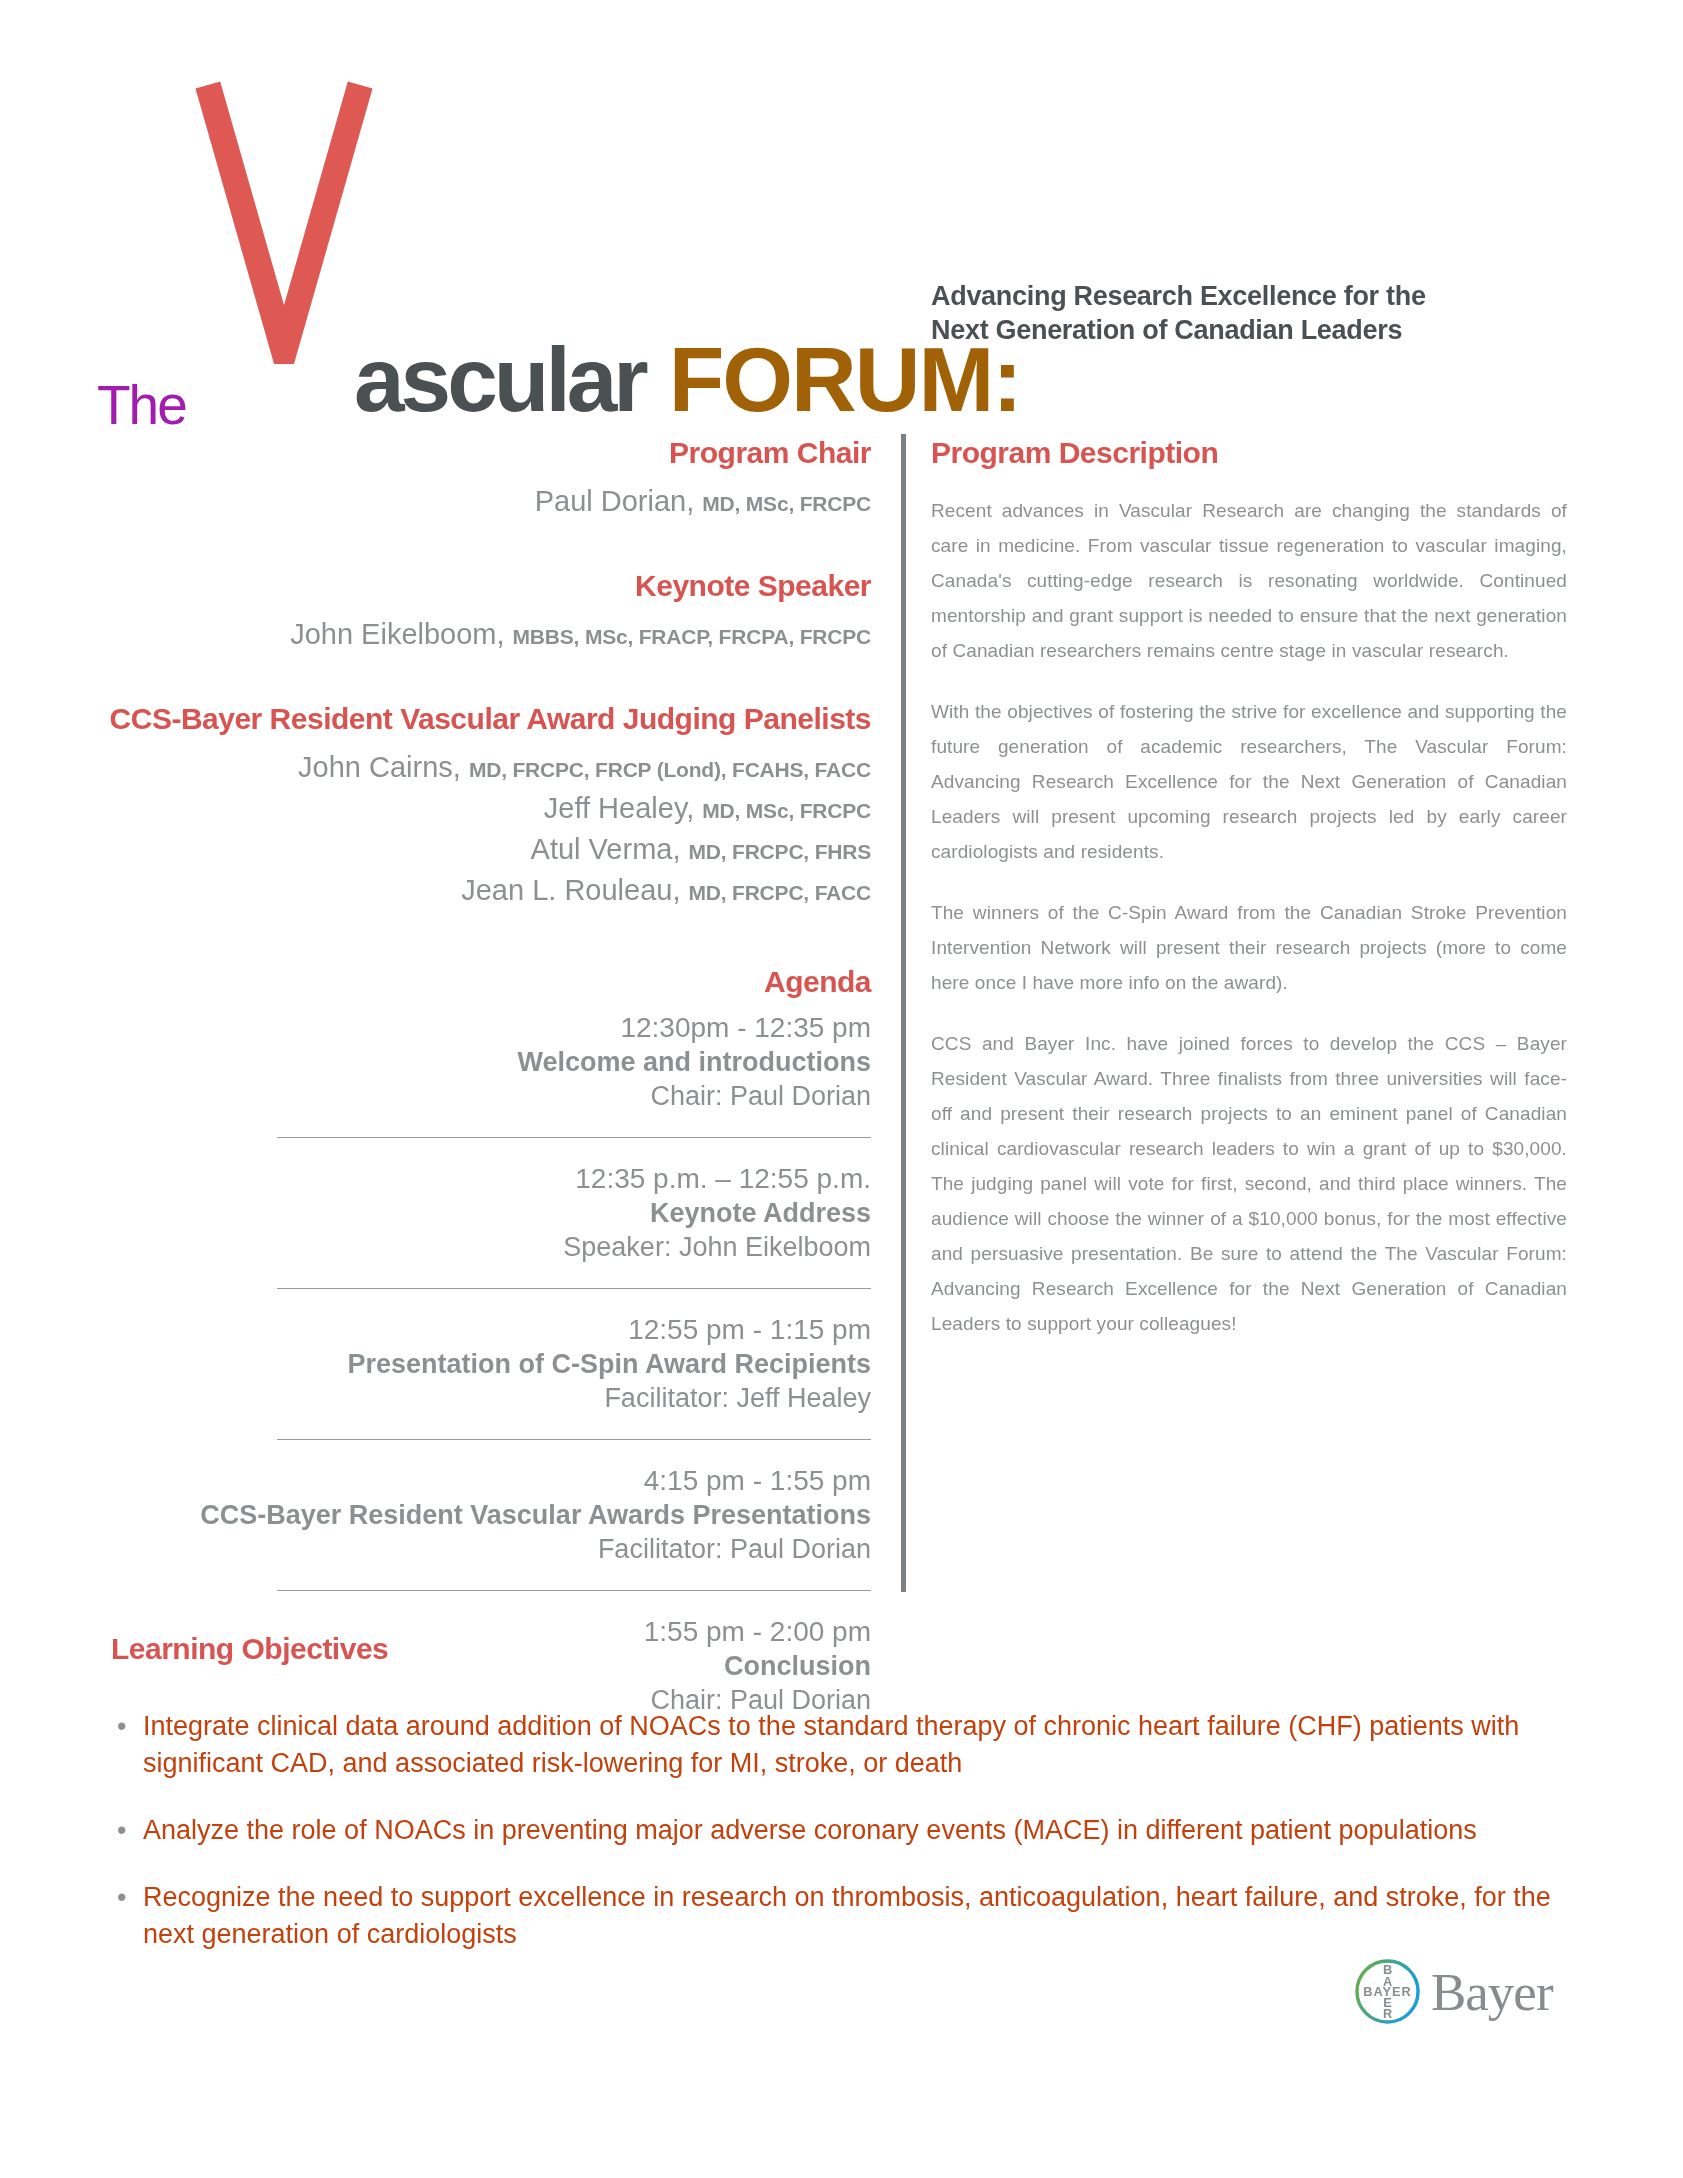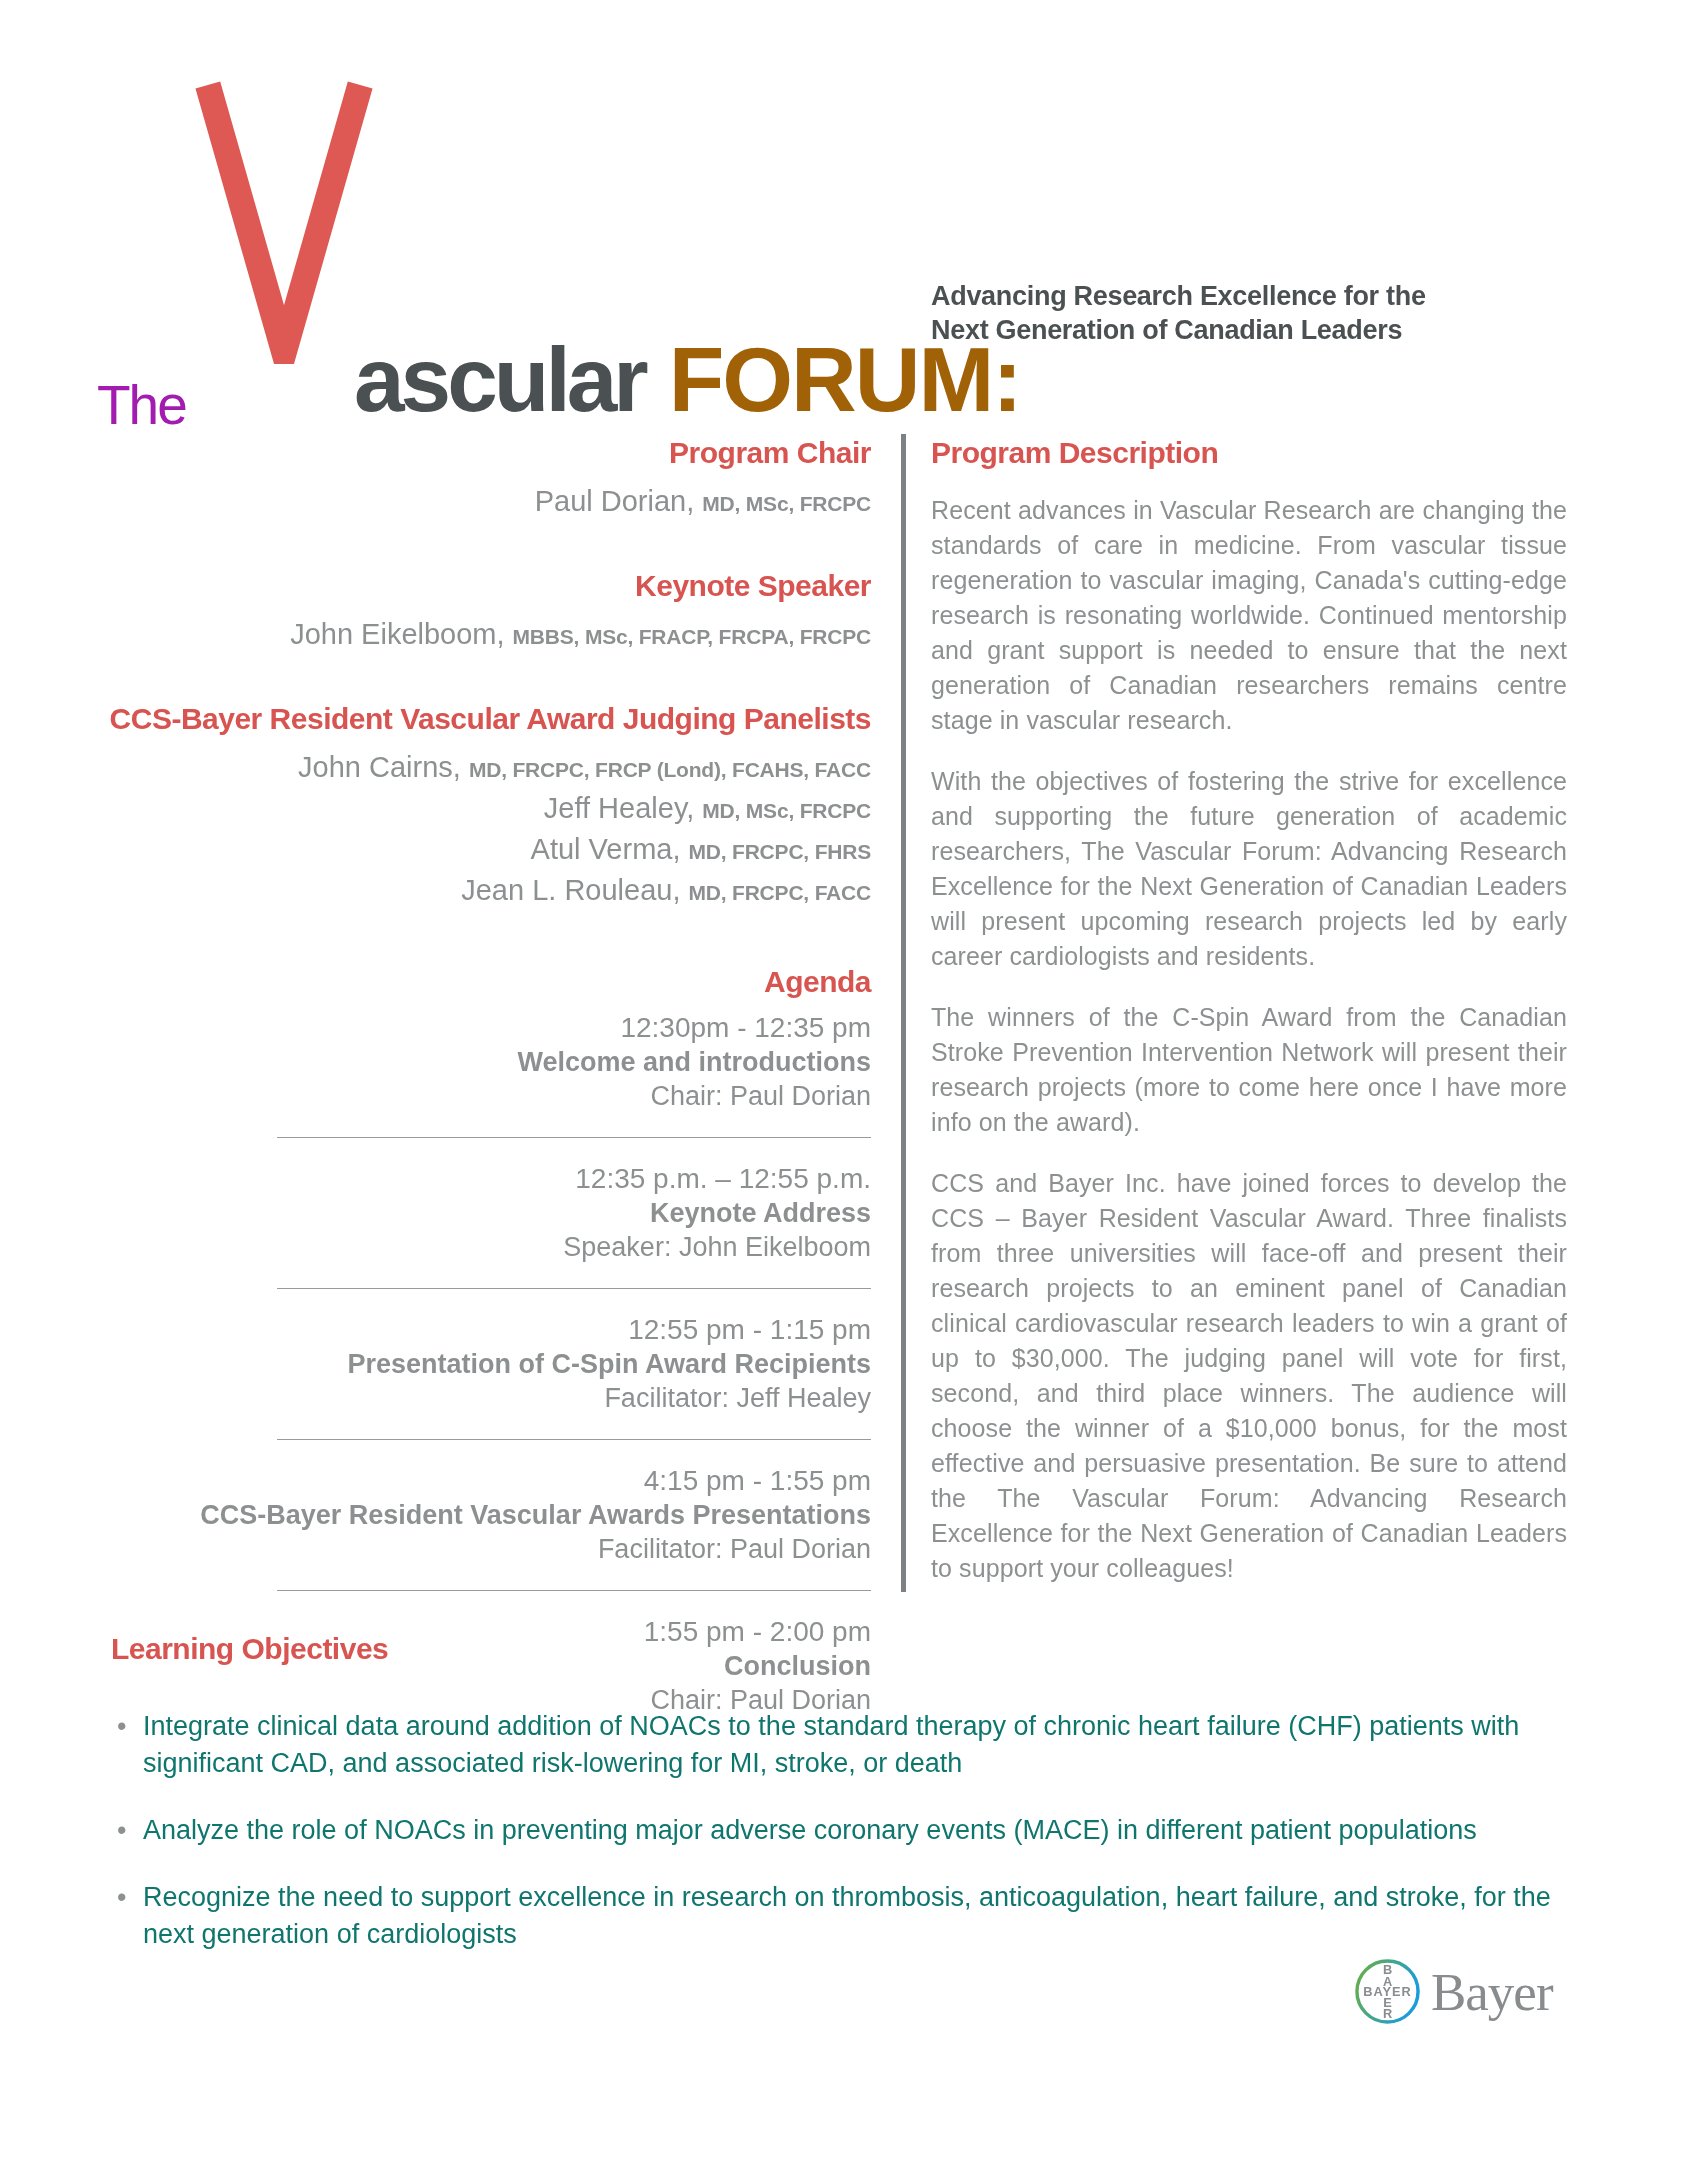--- a/index.html
+++ b/index.html
@@ -29,27 +29,27 @@
   .person .creds { font-size:21px; font-weight:bold; margin-left:8px; letter-spacing:-0.2px; }
   .gap-sm { height:12px; } .gap-md { height:46px; } .gap-lg { height:53px; }
 
   .agenda-item .time  { font-size:28px; line-height:34px; }
   .agenda-item .title { font-size:27px; font-weight:bold; line-height:34px; }
   .agenda-item .role  { font-size:27px; line-height:34px; }
   .agenda-divider { border:none; border-top:1px solid #9A9A9A; width:594px; margin:24px 0 24px auto; }
 
   .right-col { position:absolute; left:931px; top:436px; width:636px; color:#8D9091; }
   .right-col .section-heading { margin-bottom:23px; }
-  .desc { font-size:25px; line-height:35px; text-align:justify; margin-bottom:26px; letter-spacing:0.1px; }
+  .desc { font-size:19px; line-height:35px; text-align:justify; margin-bottom:26px; letter-spacing:0.1px; }
 
   
   .lo { position:absolute; left:111px; top:1632px; width:1455px; }
   .lo-list { list-style:none; margin-top:42px; }
   .lo-item { position:relative; padding-left:32px; font-size:27px; line-height:37px;
-             color:#0f766e; margin-bottom:30px; }
+             color:#c2410c; margin-bottom:30px; }
   .lo-item::before { content:"\2022"; position:absolute; left:6px; top:0; color:#8D9091; }
 
   
   .footer-ccs { position:absolute; left:896px; top:1958px; display:flex; align-items:flex-start; }
   .ccs-text { margin-left:14px; }
   .ccs-name { font-size:27px; font-weight:bold; color:#141414; letter-spacing:-0.5px; white-space:nowrap; }
   .ccs-tagline { font-size:19px; font-weight:bold; font-style:italic; color:#DE3A30;
                  text-align:center; margin-top:6px; }
   .footer-bayer { position:absolute; left:1354px; top:1958px; display:flex; align-items:center; }
   .bayer-wordmark { font-family:"Liberation Serif", serif; font-size:53px; color:#898C8E;

